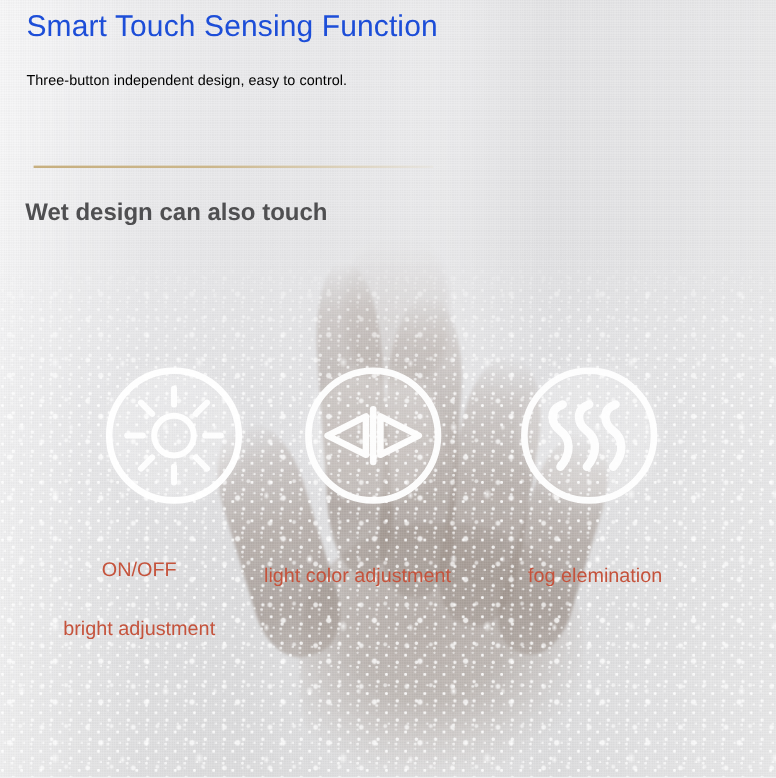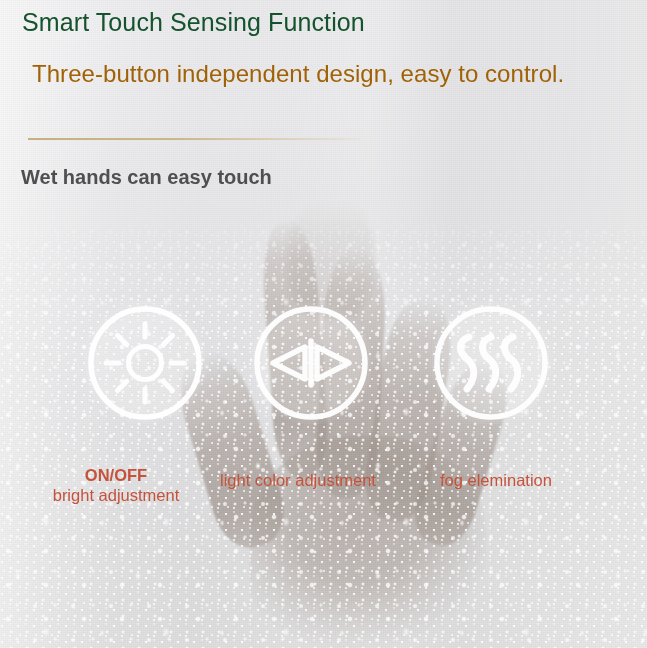--- a/index.html
+++ b/index.html
@@ -150,30 +150,30 @@
       repeating-linear-gradient(0deg,   rgba(255,255,255,0.10) 0 1px, rgba(0,0,0,0.035) 1px 2px),
       repeating-linear-gradient(90deg,  rgba(255,255,255,0.08) 0 1px, rgba(0,0,0,0.030) 1px 2px);
   }
 
   
   .title {
     position: absolute;
     left: 22px; top: 8px;
     font-size: 25px;
     font-weight: 400;
-    color: #14532d;
+    color: #1d4ed8;
     letter-spacing: 0.1px;
     white-space: nowrap;
   }
   .subtitle {
     position: absolute;
-    left: 32px; top: 60px;
-    font-size: 24px;
+    left: 22px; top: 60px;
+    font-size: 12px;
     font-weight: 400;
-    color: #a16207;
+    color: #000000;
     letter-spacing: 0.05px;
     white-space: nowrap;
   }
   .divider {
     position: absolute;
     left: 28px; top: 138px;
     width: 333px; height: 2px;
     background: linear-gradient(90deg,
         rgba(197,172,121,0.95) 0%,
         rgba(201,178,130,0.90) 45%,
@@ -220,22 +220,22 @@
     font-size: 16.5px;
     font-weight: 400;
     line-height: 20px;
     white-space: nowrap;
   }
   .cap1 {
     left: 18px; top: 465px;
     width: 196px;
     text-align: center;
   }
-  .cap1 .l1 { display: block; font-weight: bold; }
-  .cap1 .l2 { display: block; }
+  .cap1 .l1 { display: block; }
+  .cap1 .l2 { display: block; margin-top: 29px; }
   .cap2 { left: 220px; top: 470px; }
   .cap3 { left: 440px; top: 470px; }
 </style>
 </head>
 <body>
 
 <div id="poster">
 
   <div class="bg-layer bg-base"></div>
   <div class="bg-layer bg-bands"></div>
@@ -256,21 +256,21 @@
   <div class="bg-layer bg-drops-big  drops-mask"></div>
   <div class="bg-layer bg-noise"></div>
 
   <div class="title">Smart Touch Sensing Function</div>
 
   <div class="subtitle">Three-button independent design, easy to control.</div>
 
   <div class="divider"></div>
 
   <div class="lead">
-    <div>Wet hands can easy touch</div>
+    <div>Wet design can also touch</div>
   </div>
 
   <div class="touch-icon ic1">
     <svg viewBox="0 0 116 116" xmlns="http://www.w3.org/2000/svg">
       <g fill="none" stroke="#ffffff" stroke-linecap="round">
         <circle cx="58" cy="58" r="54" stroke-width="5.5" opacity="0.96"></circle>
         <circle cx="58" cy="58" r="16.5" stroke-width="5" opacity="0.96"></circle>
         <g stroke-width="5" opacity="0.96">
           <line x1="58" y1="19" x2="58" y2="32"></line>
           <line x1="58" y1="84" x2="58" y2="97"></line>

